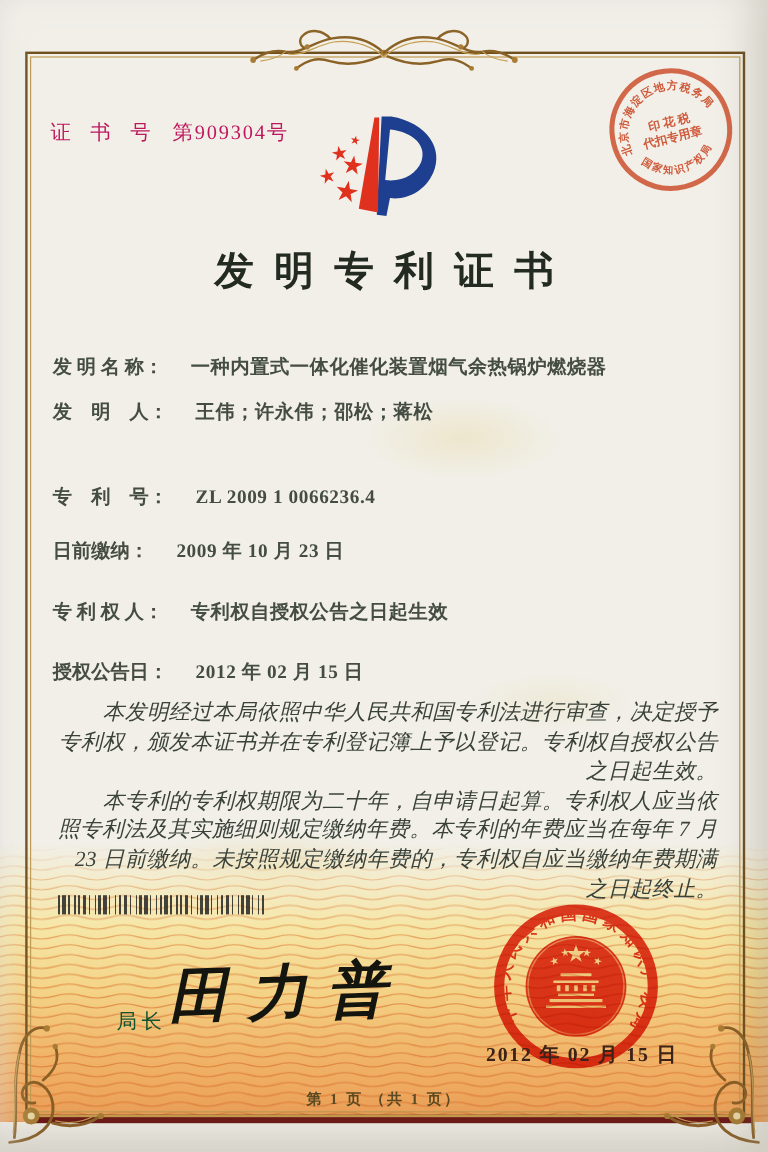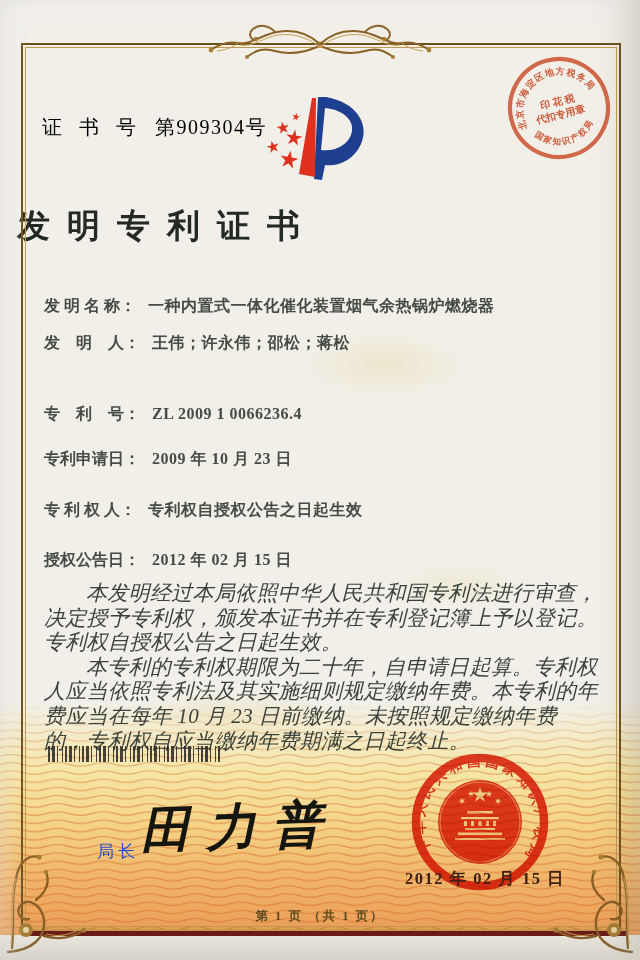--- a/index.html
+++ b/index.html
@@ -33,49 +33,49 @@
       #ec9e57 100%);}
   .band svg{position:absolute;inset:0;}
   .maroon-rule{position:absolute;left:22px;right:12px;top:929px;height:5px;z-index:6;
     background:#6b1715;border-top:2px solid #c89b4c;}
 
   .ornament{position:absolute;z-index:6;pointer-events:none;}
   .ornament.top{left:205px;top:17px;}
   .ornament.bl{left:2px;top:840px;}
   .ornament.br{left:538px;top:840px;transform:scaleX(-1);}
 
-  .cert-no{position:absolute;left:42px;top:114px;font-size:20px;color:#000000;z-index:3;}
+  .cert-no{position:absolute;left:42px;top:99px;font-size:17px;color:#be185d;z-index:3;}
   .cert-no .lab{letter-spacing:6px;}
   .cert-no .val{margin-left:8px;letter-spacing:1.5px;}
 
   .logo{position:absolute;left:255px;top:88px;z-index:3;}
 
   .tax-stamp{position:absolute;left:503px;top:52px;z-index:6;transform:rotate(-14deg);
     mix-blend-mode:multiply;opacity:.92;}
 
-  .page-title{position:absolute;left:0;top:204px;width:100%;
+  .page-title{position:absolute;left:0;top:204px;width:100%;text-align:center;
     font-size:33px;font-weight:bold;color:#222a22;letter-spacing:17px;text-indent:17px;z-index:3;}
 
   .fields{position:absolute;left:44px;right:36px;top:0;z-index:3;}
   .row{position:absolute;left:0;right:0;font-size:16px;font-weight:600;color:#454d43;white-space:nowrap;}
-  .row .value{margin-left:12px;letter-spacing:.5px;}
+  .row .value{margin-left:23px;letter-spacing:.5px;}
   .r0{top:296px}.r1{top:333px}.r2{top:404px}.r3{top:449px}.r4{top:500px}.r5{top:550px}
 
   .body-text{position:absolute;left:44px;right:42px;top:581px;z-index:3;color:#3a423a;}
-  .body-text p{margin:0;font-size:21px;line-height:24.6px;text-indent:2em;
-    font-style:italic;letter-spacing:.3px;}
+  .body-text p{margin:0;font-size:18px;line-height:24.6px;text-indent:2em;
+    font-style:italic;letter-spacing:.3px;text-align:right;}
 
   .barcode{position:absolute;left:48px;top:746px;width:172px;height:16px;z-index:3;opacity:.88;
     background:repeating-linear-gradient(90deg,
       #2b2b28 0 2px, transparent 2px 4px,
       #2b2b28 4px 7px, transparent 7px 9px,
       #2b2b28 9px 10px, transparent 10px 14px,
       #2b2b28 14px 15px, transparent 15px 17px);}
 
-  .director{position:absolute;left:97px;top:840px;font-size:17px;color:#1d4ed8;
+  .director{position:absolute;left:97px;top:840px;font-size:17px;color:#14532d;
     letter-spacing:4px;z-index:4;}
   .signature{position:absolute;left:140px;top:794px;font-size:50px;color:#15150f;
     font-style:italic;font-weight:bold;letter-spacing:16px;transform:rotate(-2deg);z-index:4;
     font-family:"DejaVu Serif","Liberation Serif",serif;}
 
   .grant-seal{position:absolute;left:395px;top:737px;z-index:4;mix-blend-mode:multiply;opacity:.94;}
   .seal-date{position:absolute;left:400px;top:868px;width:170px;text-align:center;z-index:5;
     font-size:16.5px;font-weight:bold;color:#3d2217;letter-spacing:1.5px;}
 
   .footer{position:absolute;left:0;top:908px;width:100%;text-align:center;z-index:4;
@@ -230,33 +230,33 @@
   <div class="row r0">
     <span class="label">发 明 名 称：</span><span class="value">一种内置式一体化催化装置烟气余热锅炉燃烧器</span>
   </div>
   <div class="row r1">
     <span class="label">发　明　人：</span><span class="value">王伟；许永伟；邵松；蒋松</span>
   </div>
   <div class="row r2">
     <span class="label">专　利　号：</span><span class="value">ZL 2009 1 0066236.4</span>
   </div>
   <div class="row r3">
-    <span class="label">专利申请日：</span><span class="value">2009 年 10 月 23 日</span>
+    <span class="label">日前缴纳：</span><span class="value">2009 年 10 月 23 日</span>
   </div>
   <div class="row r4">
     <span class="label">专 利 权 人：</span><span class="value">专利权自授权公告之日起生效</span>
   </div>
   <div class="row r5">
     <span class="label">授权公告日：</span><span class="value">2012 年 02 月 15 日</span>
   </div>
 </div>
 
 <div class="body-text">
   <p>本发明经过本局依照中华人民共和国专利法进行审查，决定授予专利权，颁发本证书并在专利登记簿上予以登记。专利权自授权公告之日起生效。</p>
-  <p>本专利的专利权期限为二十年，自申请日起算。专利权人应当依照专利法及其实施细则规定缴纳年费。本专利的年费应当在每年 10 月 23 日前缴纳。未按照规定缴纳年费的，专利权自应当缴纳年费期满之日起终止。</p>
+  <p>本专利的专利权期限为二十年，自申请日起算。专利权人应当依照专利法及其实施细则规定缴纳年费。本专利的年费应当在每年 7 月 23 日前缴纳。未按照规定缴纳年费的，专利权自应当缴纳年费期满之日起终止。</p>
 </div>
 
 <div class="barcode"></div>
 
 <div class="director">局长</div>
 <div class="signature">田力普</div>
 
 <svg class="grant-seal" width="170" height="170" viewBox="0 0 170 170">
   <defs>
     <path id="sealarc" d="M 39,117 A 56,56 0 1 1 131,117"></path>

